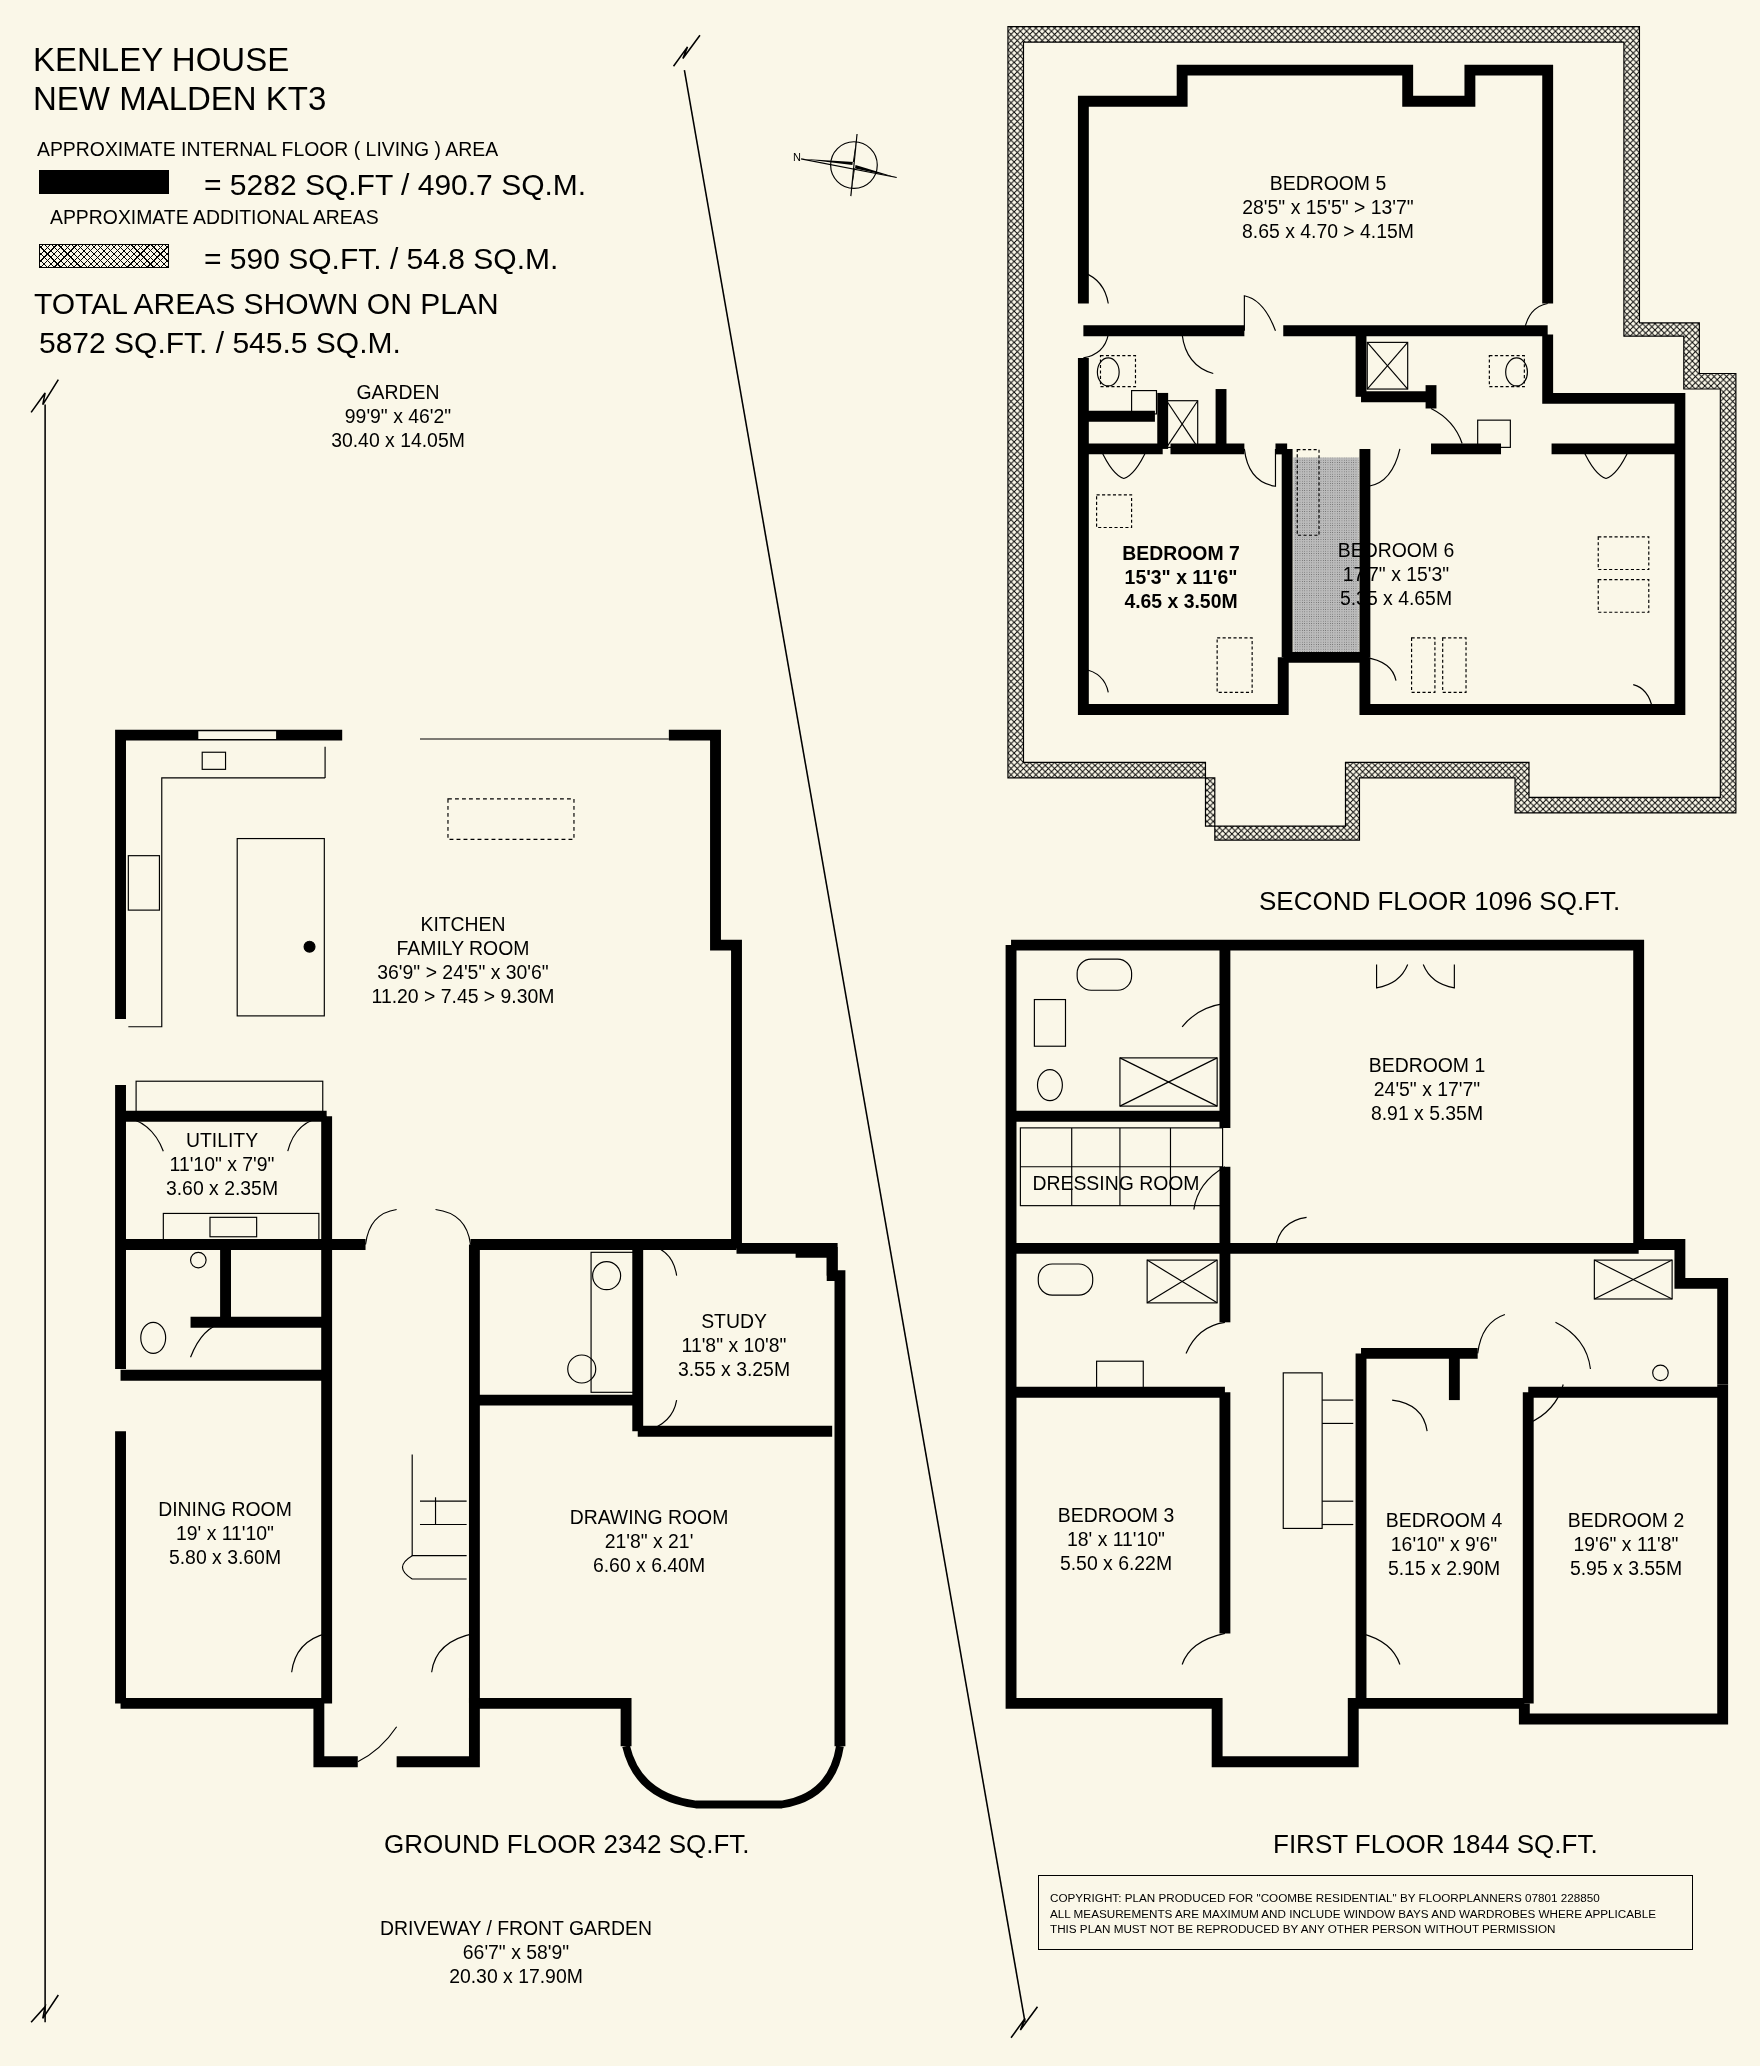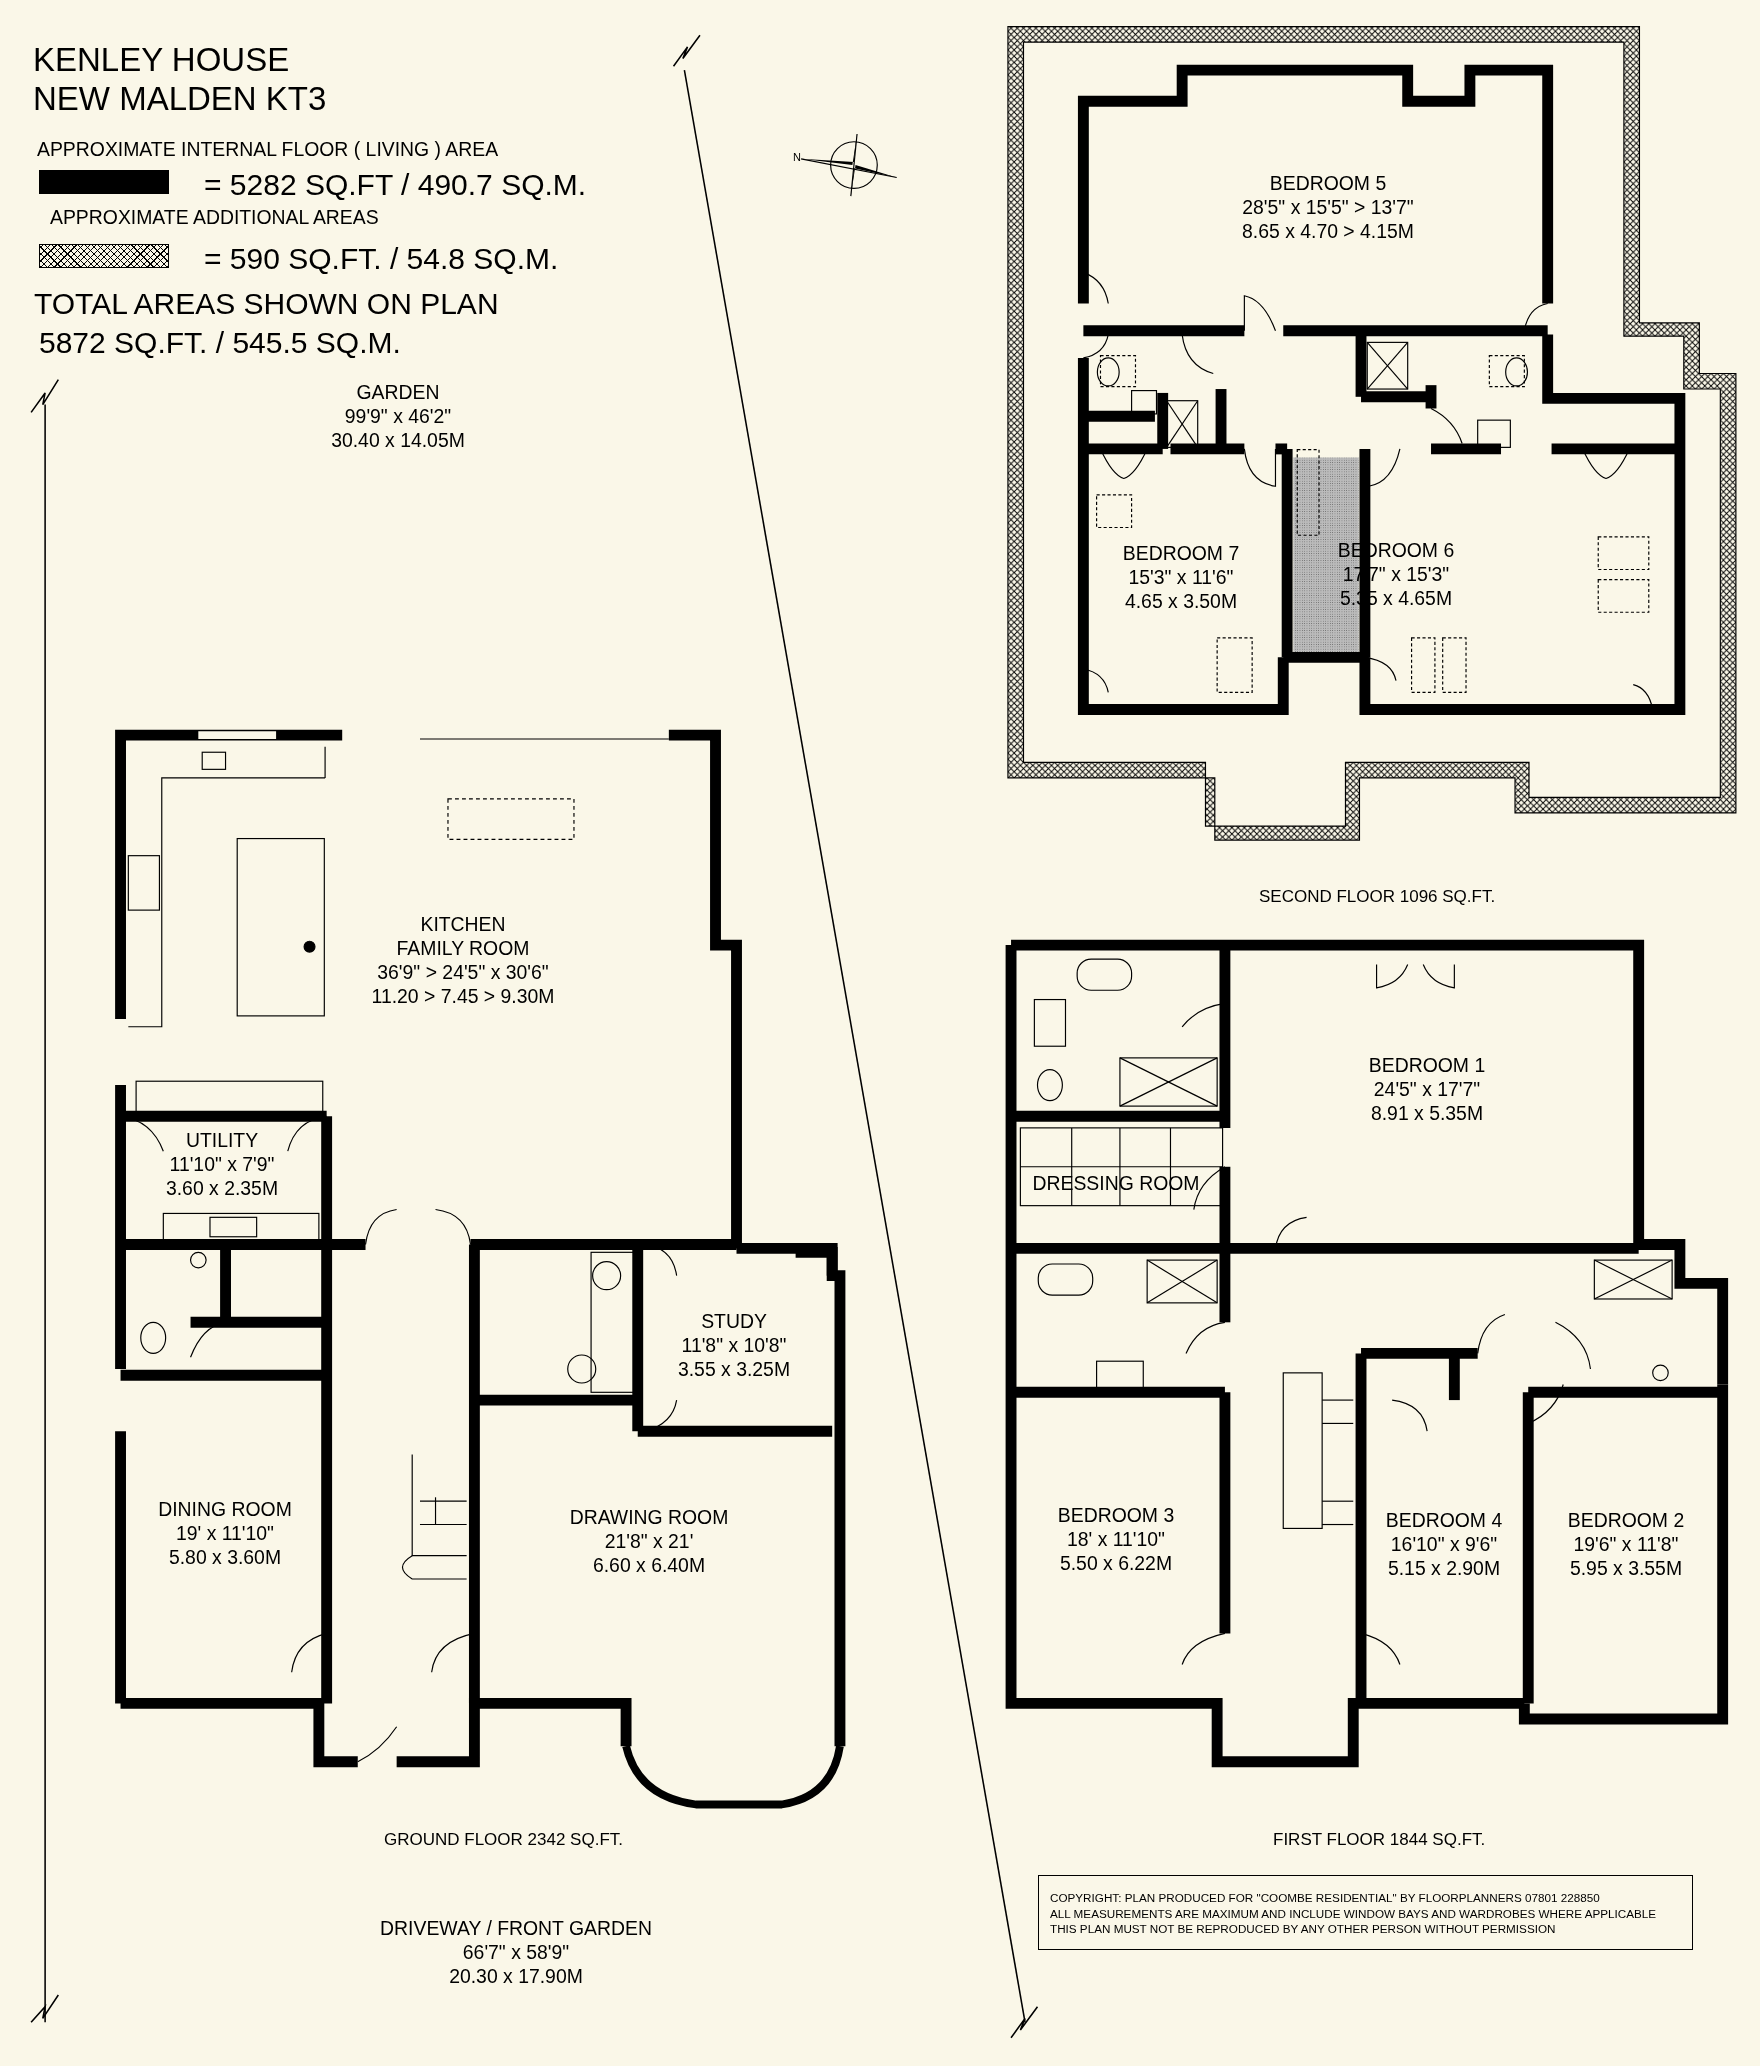--- a/index.html
+++ b/index.html
@@ -4,21 +4,21 @@
 <style>
   html, body { margin:0; padding:0; }
   body { width:1760px; height:2066px; background:#faf7e8; position:relative; overflow:hidden;
          font-family:"Liberation Sans", sans-serif; color:#000; }
   .t { position:absolute; white-space:nowrap; line-height:1; }
   .title { font-size:33px; left:33px; }
   .sub { font-size:19.4px; left:37px; }
   .big { font-size:30px; }
   .room { position:absolute; text-align:center; font-size:19.4px; line-height:24px; transform:translateX(-50%); white-space:nowrap; }
   .room span { display:block; }
-  .floor-label { font-size:17px; }
+  .floor-label { font-size:26px; }
   .legend-solid { position:absolute; left:39px; top:170px; width:130px; height:24px; background:#000; }
   .legend-hatch { position:absolute; left:39px; top:244px; width:130px; height:24px; border:0.8px solid #000; box-sizing:border-box;
      background-color:#faf7e8;
      background-image: repeating-linear-gradient(45deg,#000 0 0.8px,transparent 0.8px 4.7px), repeating-linear-gradient(-45deg,#000 0 0.8px,transparent 0.8px 4.7px); }
   .copyright { position:absolute; left:1038px; top:1875px; width:655px; height:75px; border:1.6px solid #000; box-sizing:border-box; font-size:11.7px; line-height:15.6px; padding:14px 0 0 11px; }
   .copyright div { white-space:nowrap; }
   svg { position:absolute; left:0; top:0; }
 </style>
 </head>
 <body>
@@ -290,21 +290,21 @@
   <span>DRIVEWAY / FRONT GARDEN</span>
   <span>66'7" x 58'9"</span>
   <span>20.30 x 17.90M</span>
 </div>
 
 <div class="room" style="left:1328px; top:171px;">
   <span>BEDROOM 5</span>
   <span>28'5" x 15'5" &gt; 13'7"</span>
   <span>8.65 x 4.70 &gt; 4.15M</span>
 </div>
-<div class="room" style="left:1181px; top:541px;">
+<div class="room" style="left:1181px; top:541px;font-weight:bold;">
   <span>BEDROOM 7</span>
   <span>15'3" x 11'6"</span>
   <span>4.65 x 3.50M</span>
 </div>
 <div class="room" style="left:1396px; top:538px;">
   <span>BEDROOM 6</span>
   <span>17'7" x 15'3"</span>
   <span>5.35 x 4.65M</span>
 </div>
 <div class="t floor-label" style="left:1259px; top:888px;">SECOND FLOOR 1096 SQ.FT.</div>

